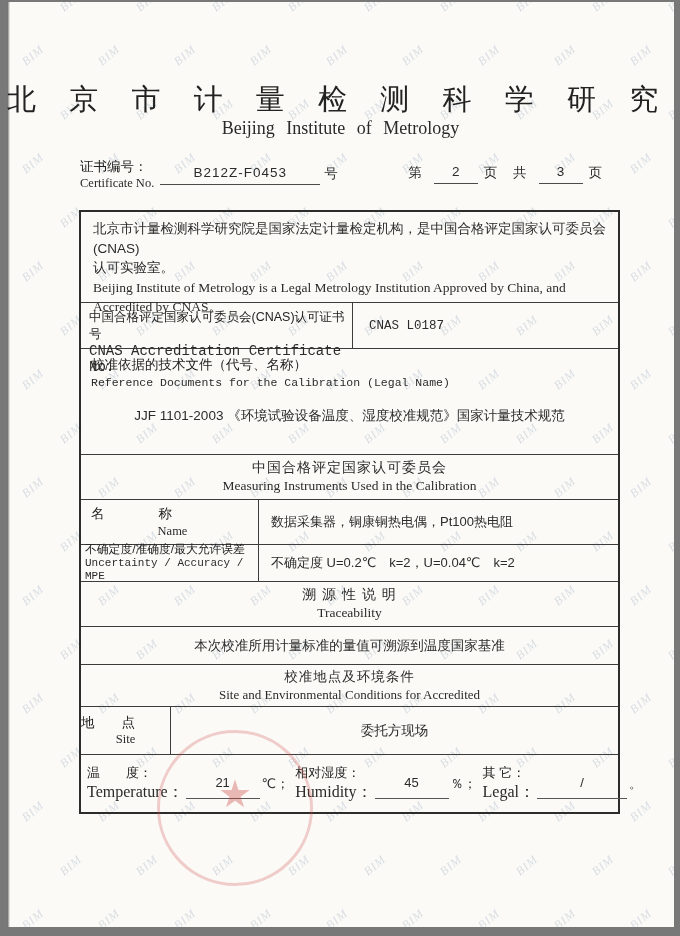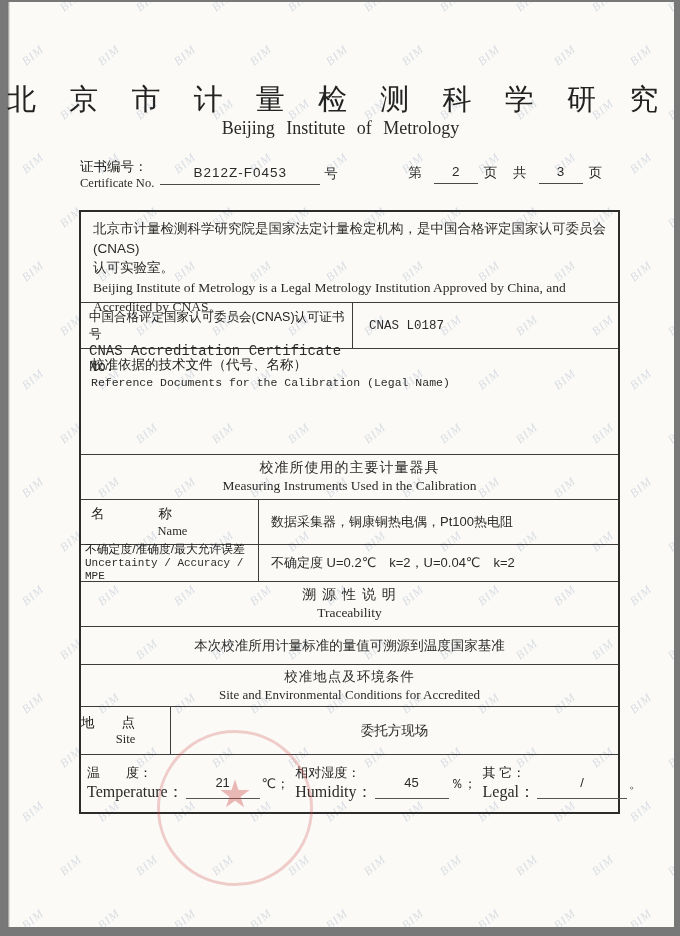--- a/index.html
+++ b/index.html
@@ -293,24 +293,25 @@
       <div class="cell c-cnas-l div-r">
         <div class="lbl-zh">中国合格评定国家认可委员会(CNAS)认可证书号</div>
         <div class="mono">CNAS Accreditation Certificate No.</div>
       </div>
       <div class="cell c-cnas-r">CNAS L0187</div>
     </div>
 
     <div class="row r-ref">
       <div class="lbl-zh">校准依据的技术文件（代号、名称）</div>
       <div class="mono">Reference Documents for the Calibration (Legal Name)</div>
+      <div class="ref-content">JJF 1101-2003  《环境试验设备温度、湿度校准规范》国家计量技术规范</div>
     </div>
 
     <div class="row hdr-row r-insthdr">
-      <div class="hdr-zh">校准所使用的主要计量器具</div>
+      <div class="hdr-zh">中国合格评定国家认可委员会</div>
       <div class="hdr-en">Measuring Instruments Used in the Calibration</div>
     </div>
 
     <div class="row r-name">
       <div class="cell c-lab div-r">
         <span class="lbl-zh">名　　　　称</span>
         <span class="lbl-en">Name</span>
       </div>
       <div class="cell c-val">数据采集器，铜康铜热电偶，Pt100热电阻</div>
     </div>

